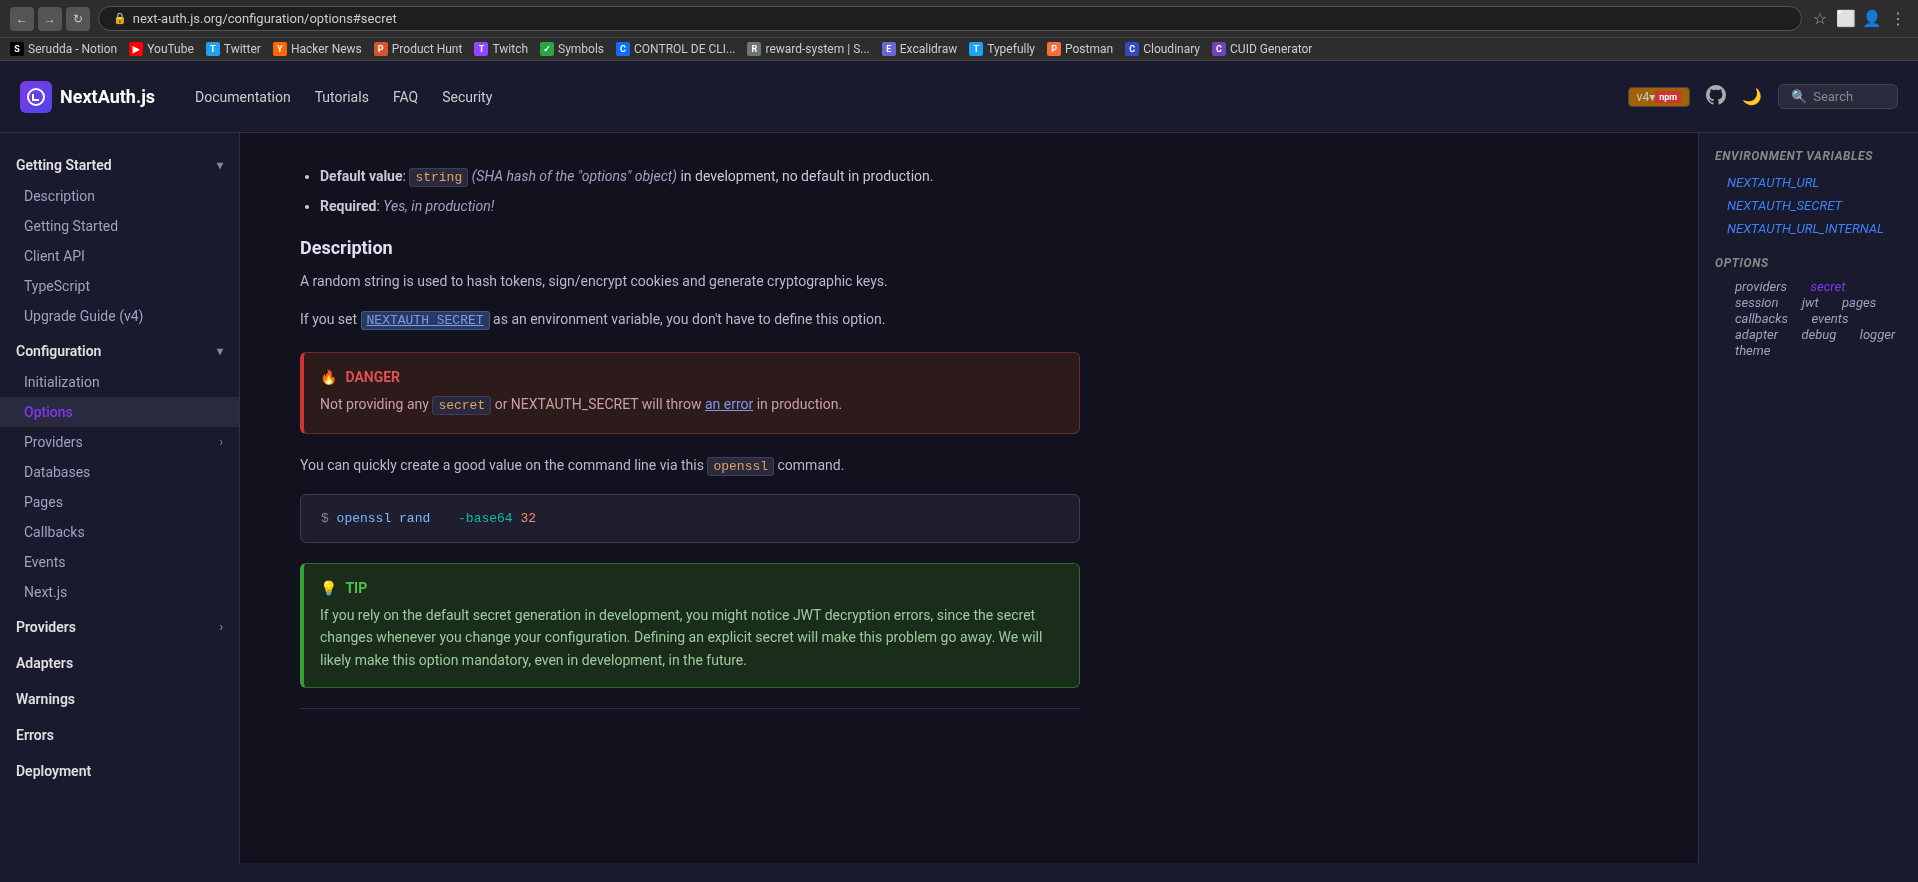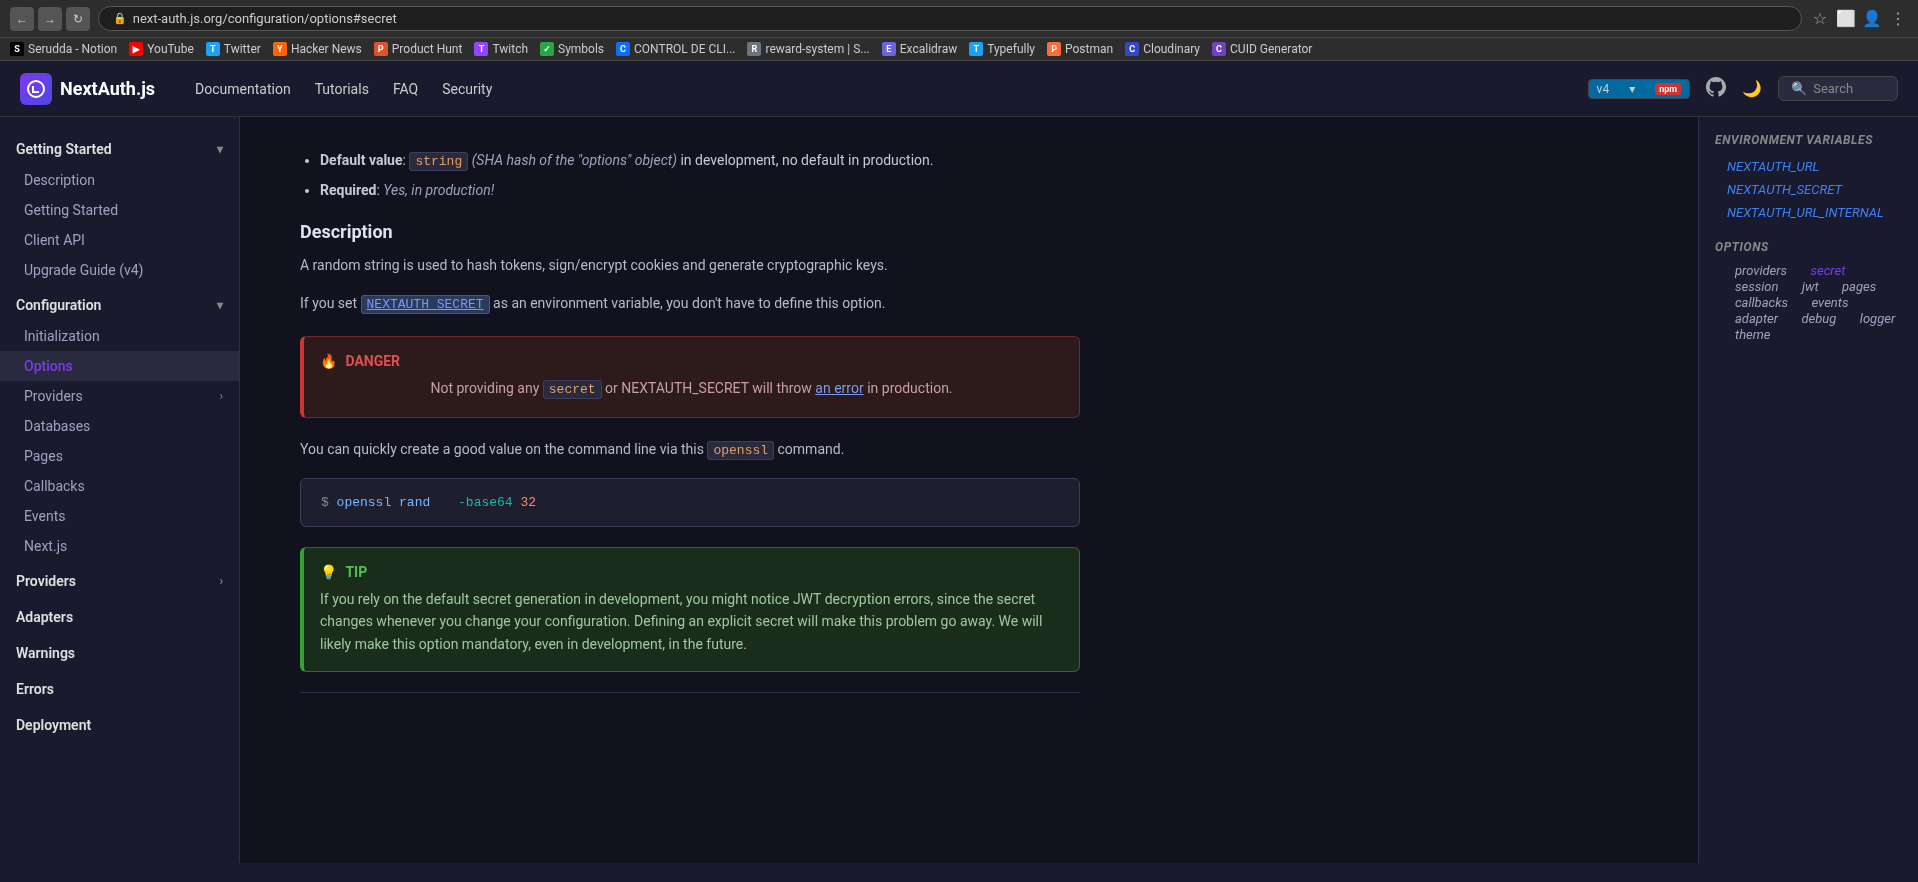--- a/index.html
+++ b/index.html
@@ -16,27 +16,27 @@
 
     
     .bookmarks-bar { background: #2d2d2d; padding: 4px 10px; display: flex; align-items: center; gap: 12px; border-bottom: 1px solid #444; overflow: hidden; }
     .bookmark-item { display: flex; align-items: center; gap: 4px; color: #ccc; font-size: 12px; cursor: pointer; white-space: nowrap; }
     .bookmark-favicon { width: 14px; height: 14px; border-radius: 2px; display: inline-flex; align-items: center; justify-content: center; font-size: 9px; font-weight: bold; }
 
     
     .app-layout { display: flex; flex-direction: column; height: calc(100vh - 80px); }
 
     
-    .top-nav { background: #1a1a2e; border-bottom: 1px solid #333; padding: 0 20px; display: flex; align-items: center; gap: 24px; height: 56px; }
+    .top-nav { background: #1a1a2e; border-bottom: 1px solid #333; padding: 0 20px; display: flex; align-items: center; gap: 24px; height: 72px; }
     .logo-area { display: flex; align-items: center; gap: 8px; margin-right: 16px; }
     .logo-icon { width: 32px; height: 32px; background: linear-gradient(135deg, #7c3aed, #4f46e5); border-radius: 6px; display: flex; align-items: center; justify-content: center; color: white; font-weight: bold; font-size: 14px; }
     .logo-text { color: white; font-weight: 700; font-size: 18px; }
     .nav-link { color: #ccc; text-decoration: none; font-size: 14px; cursor: pointer; text-align: right; }
     .nav-right { margin-left: auto; display: flex; align-items: center; gap: 16px; }
-    .version-badge { background: #0369a1; border: 1px solid #444; border-radius: 4px; padding: 2px 8px; font-size: 12px; color: #ccc; display: flex; align-items: center; gap: 20px; cursor: pointer; }
+    .version-badge { background: #a16207; border: 1px solid #444; border-radius: 4px; padding: 2px 8px; font-size: 12px; color: #ccc; display: flex; align-items: center; gap: 0; cursor: pointer; }
     .npm-logo { background: #cc3534; color: white; font-size: 9px; font-weight: bold; padding: 1px 4px; border-radius: 2px; }
     .github-icon { color: #ccc; cursor: pointer; font-size: 18px; }
     .theme-icon { color: #ccc; cursor: pointer; font-size: 16px; }
     .search-bar { background: #2a2a3e; border: 1px solid #444; border-radius: 6px; padding: 4px 12px; color: #888; font-size: 13px; display: flex; align-items: center; gap: 6px; cursor: pointer; min-width: 120px; }
 
     
     .main-content { display: flex; flex: 1; overflow: hidden; }
 
     
     .left-sidebar { width: 240px; background: #1a1a2e; border-right: 1px solid #2d2d4e; overflow-y: auto; padding: 16px 0; flex-shrink: 0; }
@@ -68,21 +68,21 @@
 
     .section-heading { font-size: 18px; font-weight: 700; color: #e0e0f0; margin: 20px 0 12px 0; }
     .paragraph { color: #b8b8cc; line-height: 1.7; margin-bottom: 14px; font-size: 14px; }
 
     .highlight-link { color: #7c9aed; text-decoration: underline; cursor: pointer; }
     .highlight-code-link { background: #2a3a5e; border: 1px solid #3d5c8e; border-radius: 3px; padding: 1px 5px; font-family: 'Courier New', monospace; font-size: 13px; color: #7c9aed; text-decoration: underline; cursor: pointer; }
 
     
     .danger-box { background: #2d1a1a; border: 1px solid #6b2d2d; border-left: 4px solid #cc3534; border-radius: 6px; padding: 16px; margin: 20px 0; }
     .danger-box-title { display: flex; align-items: center; gap: 8px; font-weight: 700; color: #e05050; margin-bottom: 8px; font-size: 14px; }
-    .danger-box-content { color: #c8a0a0; line-height: 1.6; font-size: 14px; text-align: center; }
+    .danger-box-content { color: #c8a0a0; line-height: 1.6; font-size: 14px; }
 
     
     .tip-box { background: #1a2d1a; border: 1px solid #2d6b2d; border-left: 4px solid #34a334; border-radius: 6px; padding: 16px; margin: 20px 0; }
     .tip-box-title { display: flex; align-items: center; gap: 8px; font-weight: 700; color: #50c050; margin-bottom: 8px; font-size: 14px; }
     .tip-box-content { color: #a0c8a0; line-height: 1.6; font-size: 14px; }
 
     
     .code-block { background: #1e1e2e; border: 1px solid #3d3d5c; border-radius: 6px; padding: 16px 20px; margin: 16px 0; font-family: 'Courier New', monospace; font-size: 13px; color: #c0c0d8; overflow-x: auto; }
     .code-dollar { color: #888; }
     .code-cmd { color: #79b8ff; }
@@ -221,20 +221,23 @@
           <span class="sidebar-chevron">▾</span>
         </div>
         <div class="sidebar-item">
           <span>Description</span>
         </div>
         <div class="sidebar-item">
           <span>Getting Started</span>
         </div>
         <div class="sidebar-item">
           <span>Client API</span>
+        </div>
+        <div class="sidebar-item">
+          <span>TypeScript</span>
         </div>
         <div class="sidebar-item">
           <span>Upgrade Guide (v4)</span>
         </div>
       </div>
 
       <div class="sidebar-section">
         <div class="sidebar-section-header">
           <span>Configuration</span>
           <span class="sidebar-chevron">▾</span>

